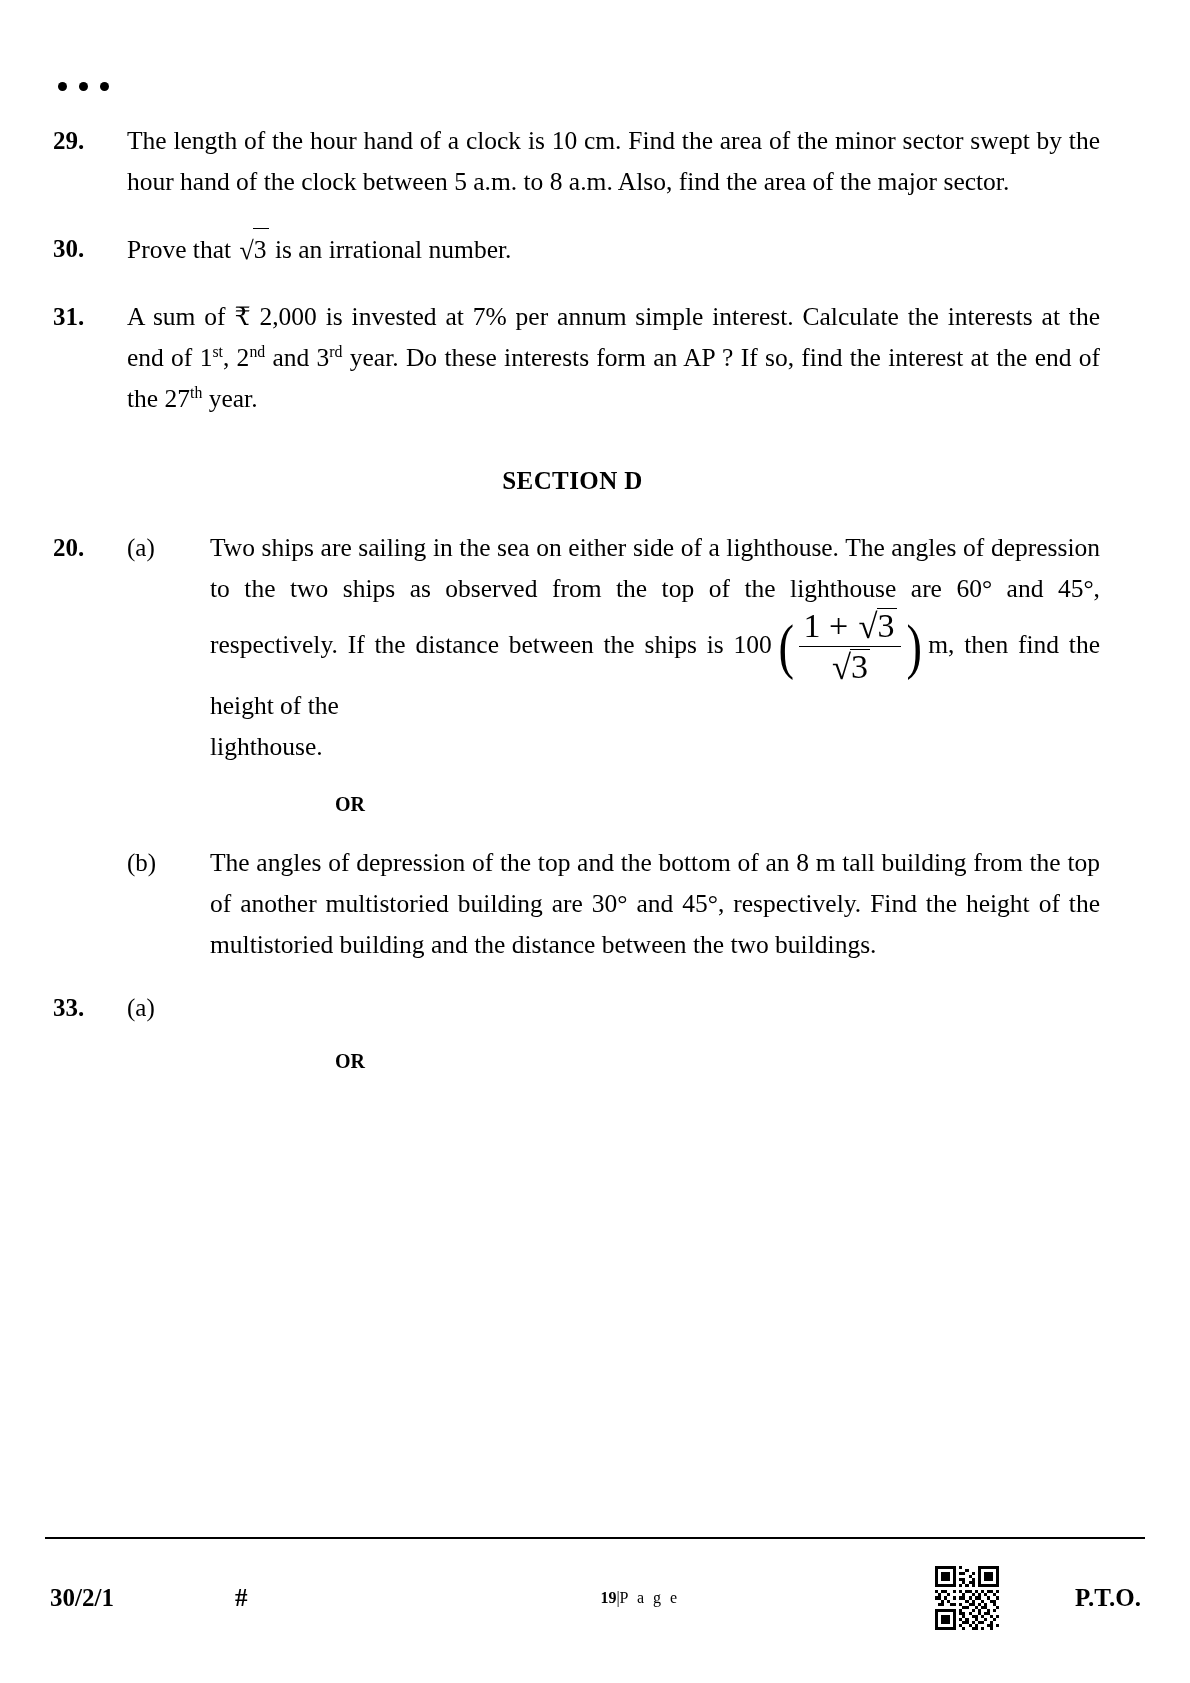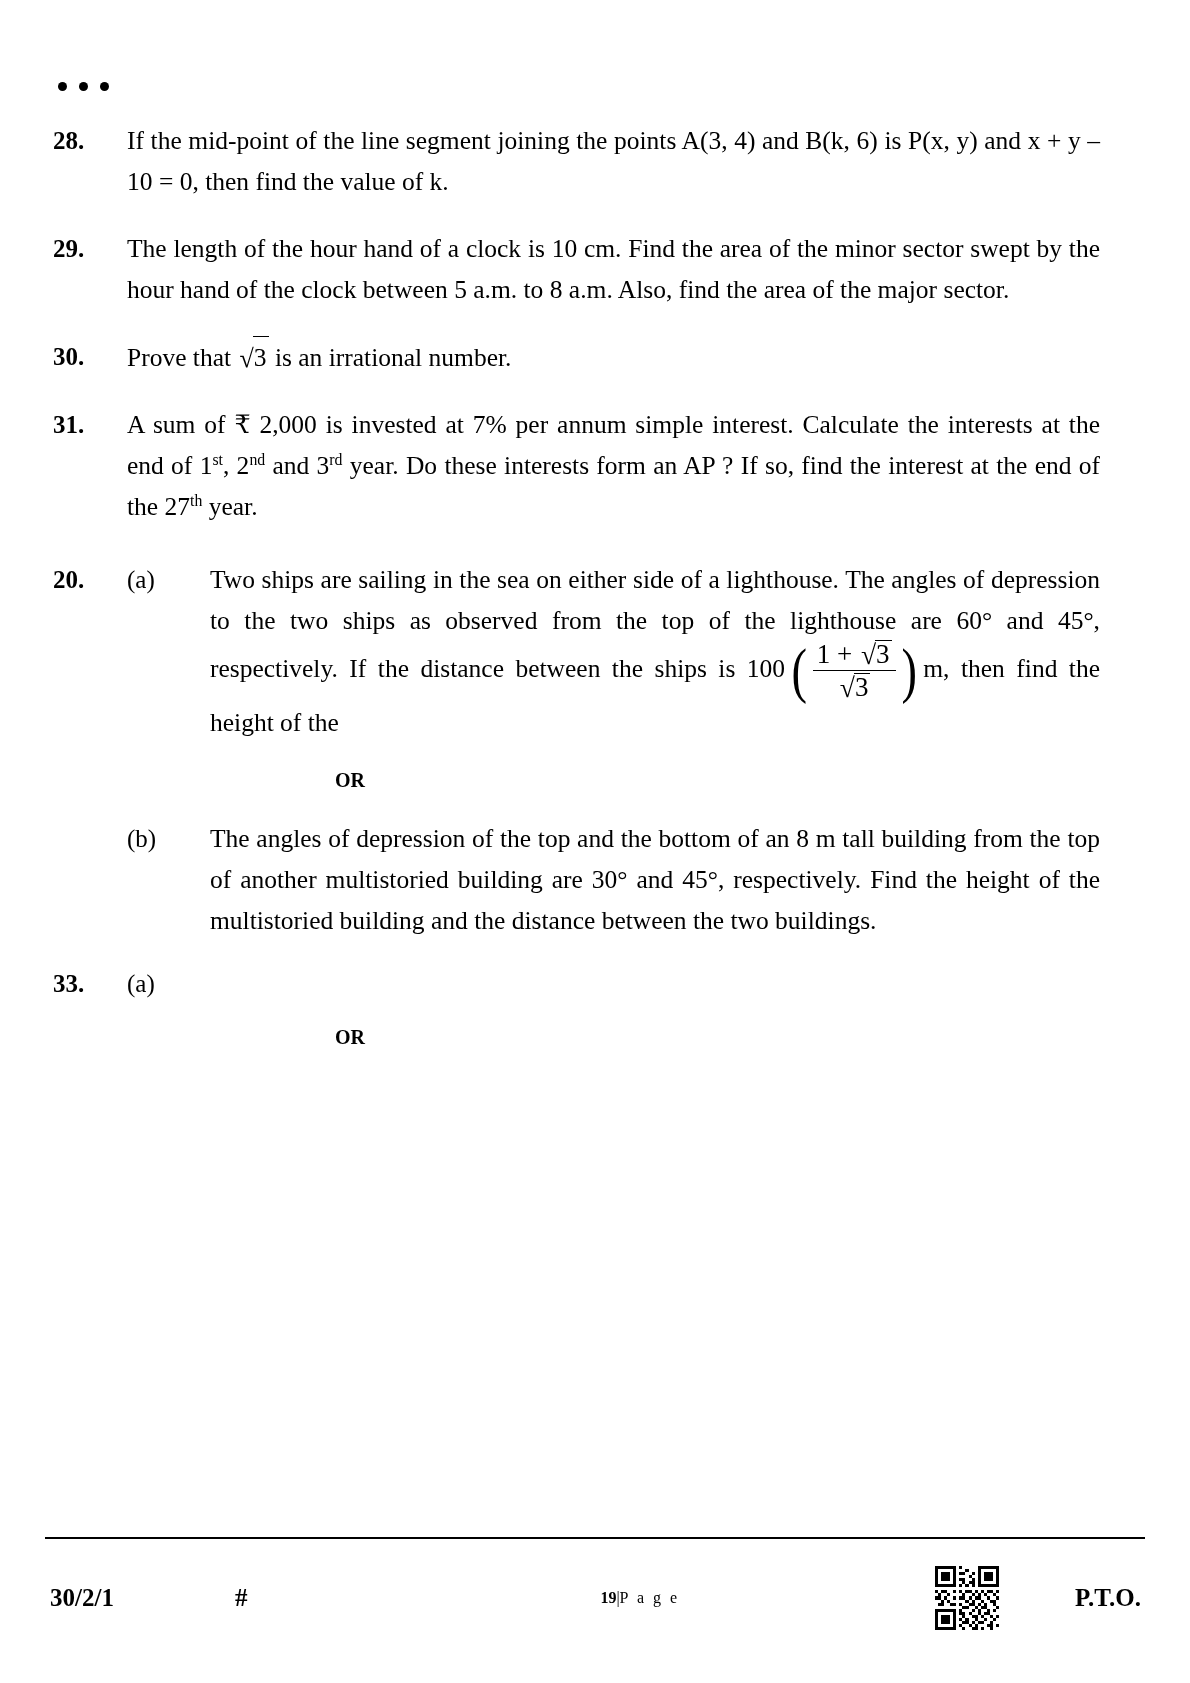--- a/index.html
+++ b/index.html
@@ -158,21 +158,21 @@
     line-height: 0.78;
     font-weight: 300;
     transform: scaleX(0.75);
     font-family: "Liberation Serif", serif;
   }
   .bigfrac .stack {
     display: inline-flex;
     flex-direction: column;
     align-items: center;
     padding: 0 3px;
-    font-size: 27px;
+    font-size: 34px;
   }
   .bigfrac .num {
     padding: 0 4px 2px 4px;
     white-space: nowrap;
   }
   .bigfrac .den {
     border-top: 1.6px solid #000;
     padding: 2px 4px 0 4px;
     white-space: nowrap;
     width: 100%;
@@ -239,27 +239,20 @@
 <div class="page">
 
   <div class="topdots">
     <span></span>
     <span></span>
     <span></span>
   </div>
 
   <div class="content">
 
-    <div class="qrow">
-      <div class="qnum">28.</div>
-      <div class="qbody">
-        <span>If the mid-point of the line segment joining the points A(3, 4) and B(k, 6)</span>
-        <span>is P(x, y) and x + y – 10 = 0, then find the value of k.</span>
-      </div>
-    </div>
 
     <div class="qrow">
       <div class="qnum">29.</div>
       <div class="qbody">
         <span>The length of the hour hand of a clock is 10 cm. Find the area of the</span>
         <span>minor sector swept by the hour hand of the clock between 5 a.m. to 8 a.m.</span>
         <span>Also, find the area of the major sector.</span>
       </div>
     </div>
 
@@ -268,35 +261,41 @@
       <div class="qbody" style="text-align:left;">
         <span>Prove that </span><span class="sqrt"><span class="radsign">√</span><span class="radicand">3</span></span><span> is an irrational number.</span>
       </div>
     </div>
 
     <div class="qrow">
       <div class="qnum">31.</div>
       <div class="qbody"><span>A sum of ₹ 2,000 is invested at 7% per annum simple interest. Calculate the interests at the end of 1</span><sup class="ord">st</sup><span>, 2</span><sup class="ord">nd</sup><span> and 3</span><sup class="ord">rd</sup><span> year. Do these interests form an AP ? If so, find the interest at the end of the 27</span><sup class="ord">th</sup><span> year.</span></div>
     </div>
 
+    <div class="section-head">SECTION D</div>
 
 
     <div class="qrow" style="margin-top:32px; margin-bottom:0;">
       <div class="qnum">20.</div>
       <div class="qpart">(a)</div>
       <div class="qbody">
         <span>Two ships are sailing in the sea on either side of a lighthouse. The angles of depression to the two ships as observed from the top of the lighthouse are 60° and 45°, respectively. If the distance between the ships is 100</span><span class="bigfrac">
             <span class="paren">(</span>
             <span class="stack">
               <span class="num"><span>1 + </span><span class="sqrt"><span class="radsign">√</span><span class="radicand">3</span></span></span>
               <span class="den"><span class="sqrt"><span class="radsign">√</span><span class="radicand">3</span></span></span>
             </span>
             <span class="paren">)</span>
           </span><span>m, then find the height of the</span>
       </div>
+    </div>
+    <div class="qrow" style="margin-bottom:0;">
+      <div class="qnum"></div>
+      <div class="qpart"></div>
+      <div class="qbody" style="text-align:left;">lighthouse.</div>
     </div>
 
     <div class="or-line">OR</div>
 
     <div class="qrow" style="margin-bottom:22px;">
       <div class="qnum"></div>
       <div class="qpart">(b)</div>
       <div class="qbody">The angles of depression of the top and the bottom of an 8 m tall building from the top of another multistoried building are 30° and 45°, respectively. Find the height of the multistoried building and the distance between the two buildings.</div>
     </div>
 

